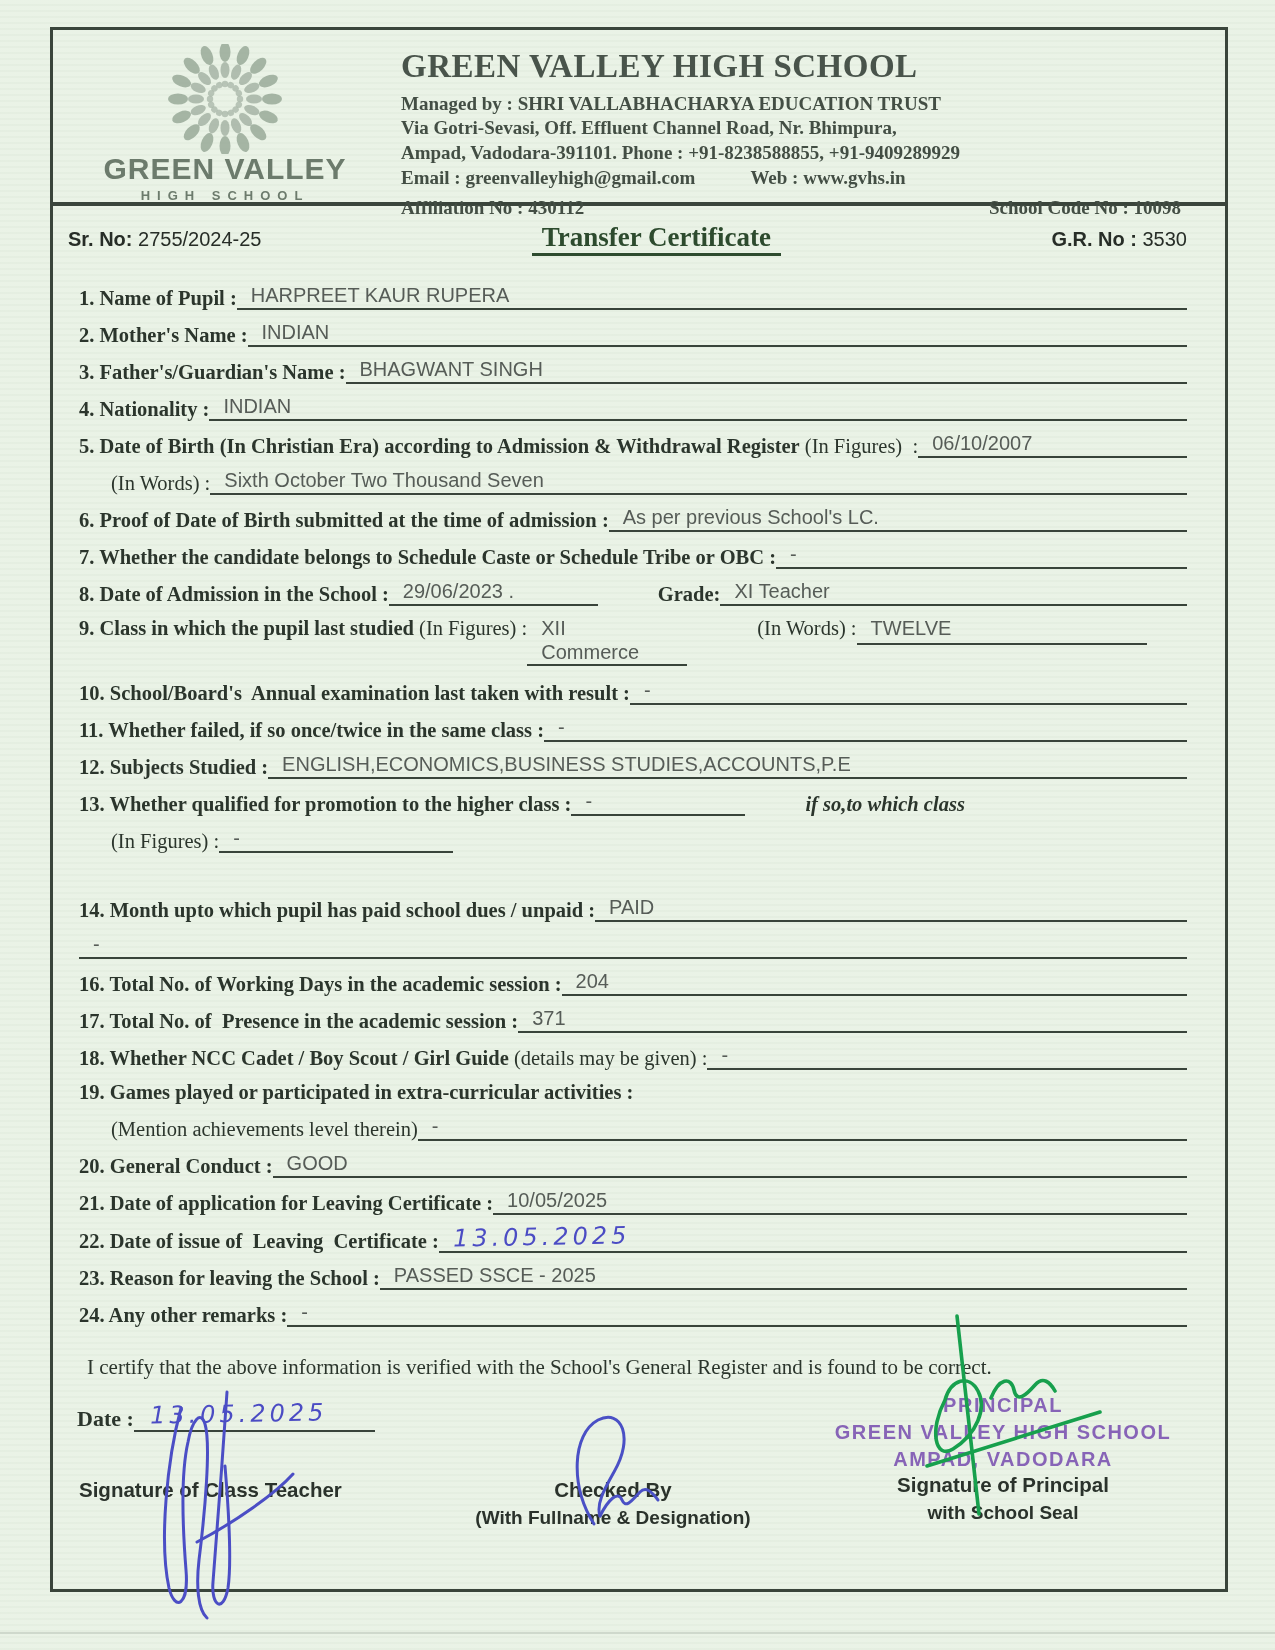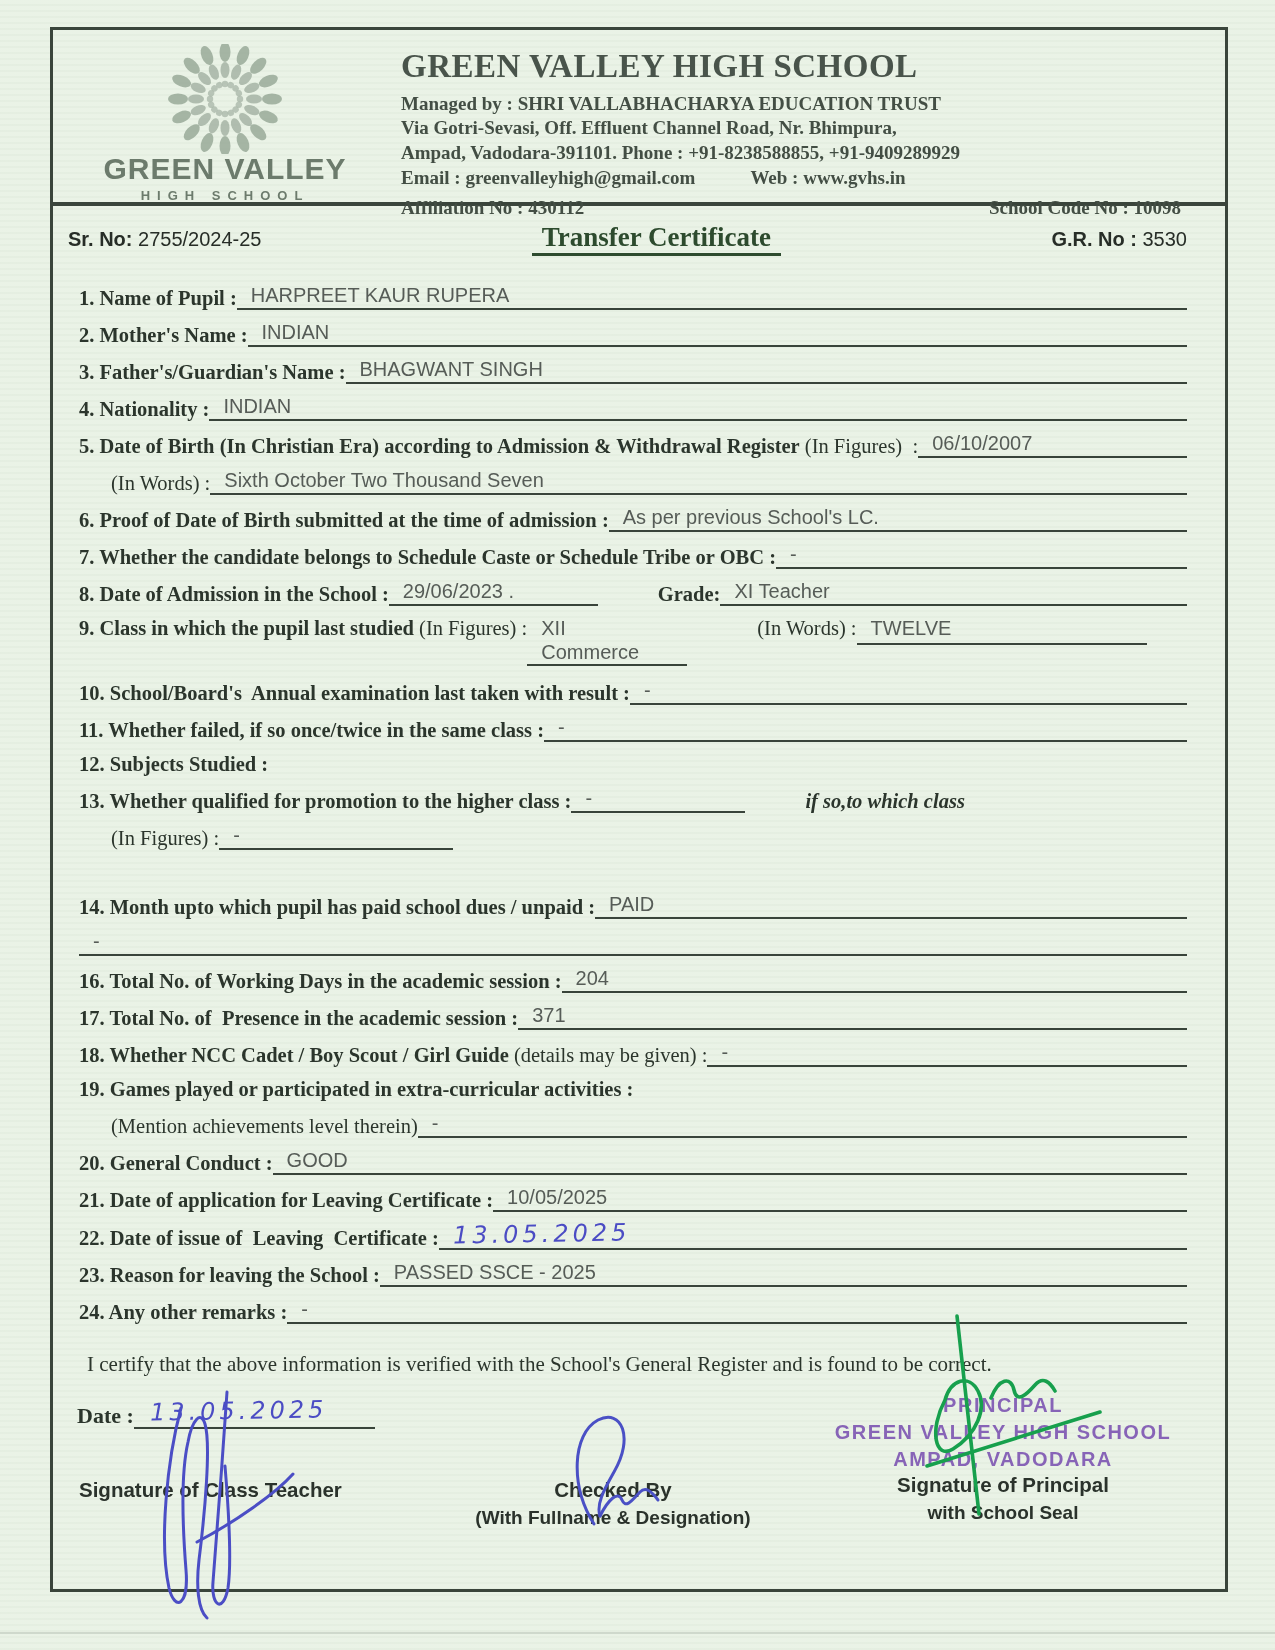--- a/index.html
+++ b/index.html
@@ -179,20 +179,21 @@
       <div class="row">
           <span class="lbl">10. School/Board's  Annual examination last taken with result :</span>
           <span class="val u grow">-</span>
         </div>
       <div class="row">
           <span class="lbl">11. Whether failed, if so once/twice in the same class :</span>
           <span class="val u grow">-</span>
         </div>
       <div class="row">
           <span class="lbl">12. Subjects Studied :</span>
+          <span class="val u grow">ENGLISH,ECONOMICS,BUSINESS STUDIES,ACCOUNTS,P.E</span>
         </div>
       <div class="row">
           <span class="lbl">13. Whether qualified for promotion to the higher class :</span>
           <span class="val u" style="width:150px;">-</span>
           <span class="sp60"></span>
           <span class="lbl-ital">if so,to which class</span>
         </div>
       <div class="row indent gap-lg">
           <span class="lbl-reg">(In Figures) :</span>
           <span class="val u" style="width:210px;">-</span>

